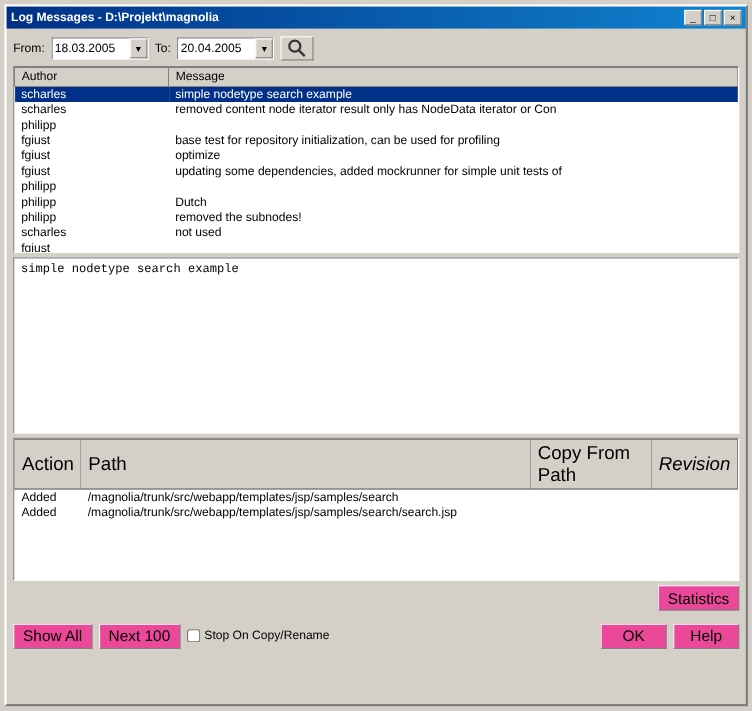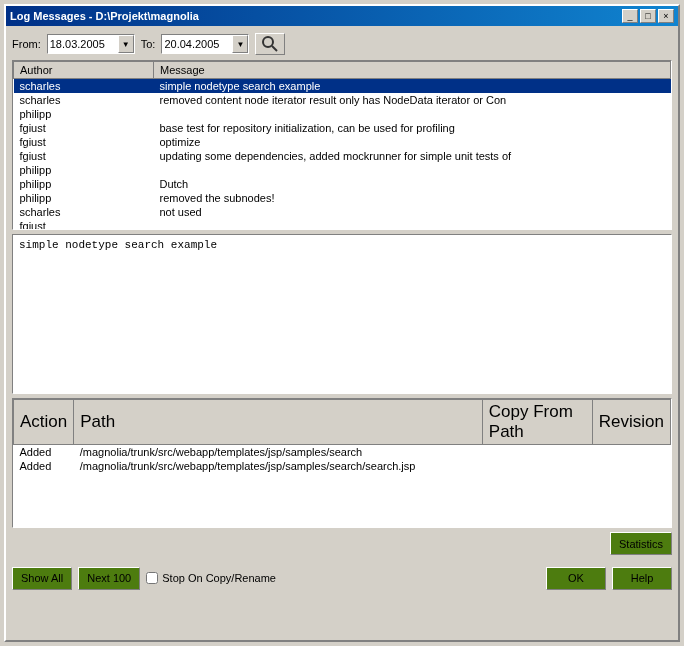--- a/index.html
+++ b/index.html
@@ -261,28 +261,28 @@
 
     .bottom-right {
       display: flex;
       align-items: center;
       gap: 6px;
     }
 
     .win-btn {
       min-width: 60px;
       height: 23px;
-      background: #4d7c0f;
+      background: #ec4899;
       border: 1px solid;
       border-top-color: #ffffff;
       border-left-color: #ffffff;
       border-right-color: #808080;
       border-bottom-color: #808080;
       padding: 0 8px;
-      font-size: 11px;
+      font-size: 14px;
       font-family: inherit;
       cursor: pointer;
       display: flex;
       align-items: center;
       justify-content: center;
     }
 
     .statistics-btn {
       align-self: flex-end;
       margin-bottom: 2px;
@@ -304,21 +304,21 @@
     .checkbox-input {
       width: 12px;
       height: 12px;
     }
 
     .author-col { width: 140px; }
     .message-col { width: auto; }
     .action-col { width: 60px; }
     .path-col { width: auto; }
     .copyfrom-col { width: 110px; }
-    .revision-col { width: 70px; }
+    .revision-col { width: 70px; font-style: italic; }
   </style>
 </head>
 <body>
 
 <div class="window">
 
   <div class="title-bar">
     <span class="title-bar-text">Log Messages - D:\Projekt\magnolia</span>
     <div class="title-bar-buttons">
       <div class="title-btn">_</div>

